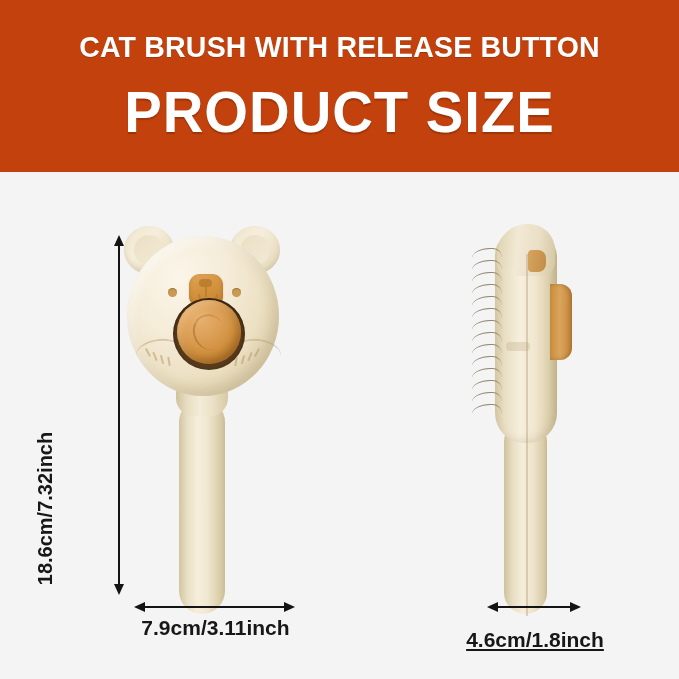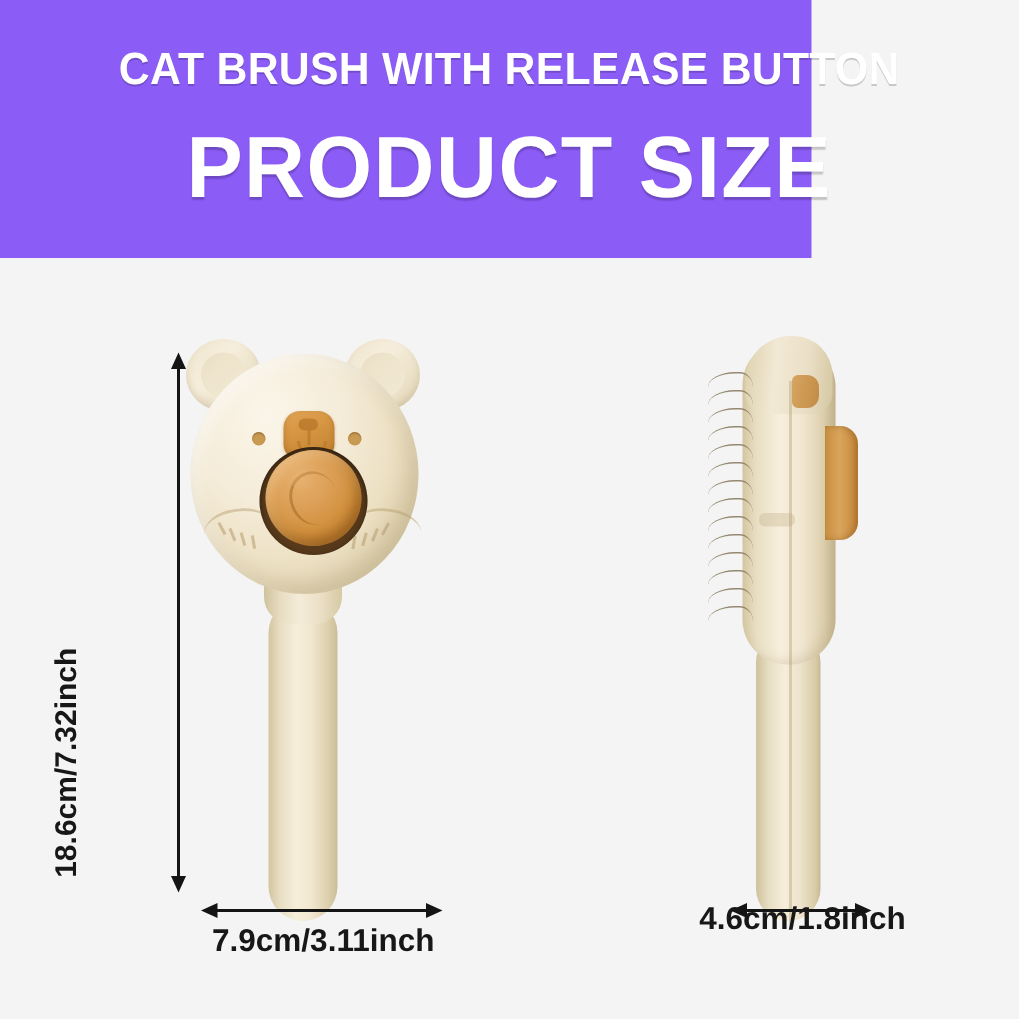--- a/index.html
+++ b/index.html
@@ -13,23 +13,23 @@
     font-family: "Liberation Sans", sans-serif;
     overflow: hidden;
     position: relative;
   }
 
   
   #header-banner {
     position: absolute;
     left: 0;
     top: 0;
-    width: 541px;
+    width: 679px;
     height: 172px;
-    background: #8b5cf6;
+    background: #c2410c;
     box-sizing: border-box;
     border-bottom: 2px solid #0a4madd;
   }
   #banner-subtitle {
     position: absolute;
     left: 0;
     top: 30px;
     width: 679px;
     text-align: center;
     color: #ffffff;
@@ -477,16 +477,16 @@
     <div class="arrow arrow-left" style="left:134px; top:430px;"></div>
     <div class="dim-line-h" style="left:143px; top:434px; width:143px;"></div>
     <div class="arrow arrow-right" style="left:284px; top:430px;"></div>
     <div class="width-dim-label" style="left:118px; top:444px; width:195px;">7.9cm/3.11inch</div>
   </div>
 
   <div id="side-width-dim-group">
     <div class="arrow arrow-left" style="left:487px; top:430px;"></div>
     <div class="dim-line-h" style="left:496px; top:434px; width:76px;"></div>
     <div class="arrow arrow-right" style="left:570px; top:430px;"></div>
-    <div class="width-dim-label" style="left:455px; top:429px; width:160px;">4.6cm/1.8inch</div>
+    <div class="width-dim-label" style="left:455px; top:456px; width:160px;text-decoration:underline;">4.6cm/1.8inch</div>
   </div>
 
 </div>
 
 </body></html>

